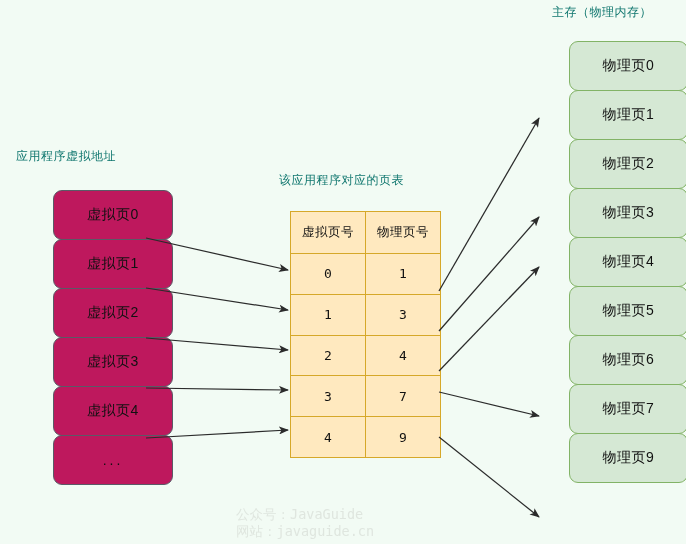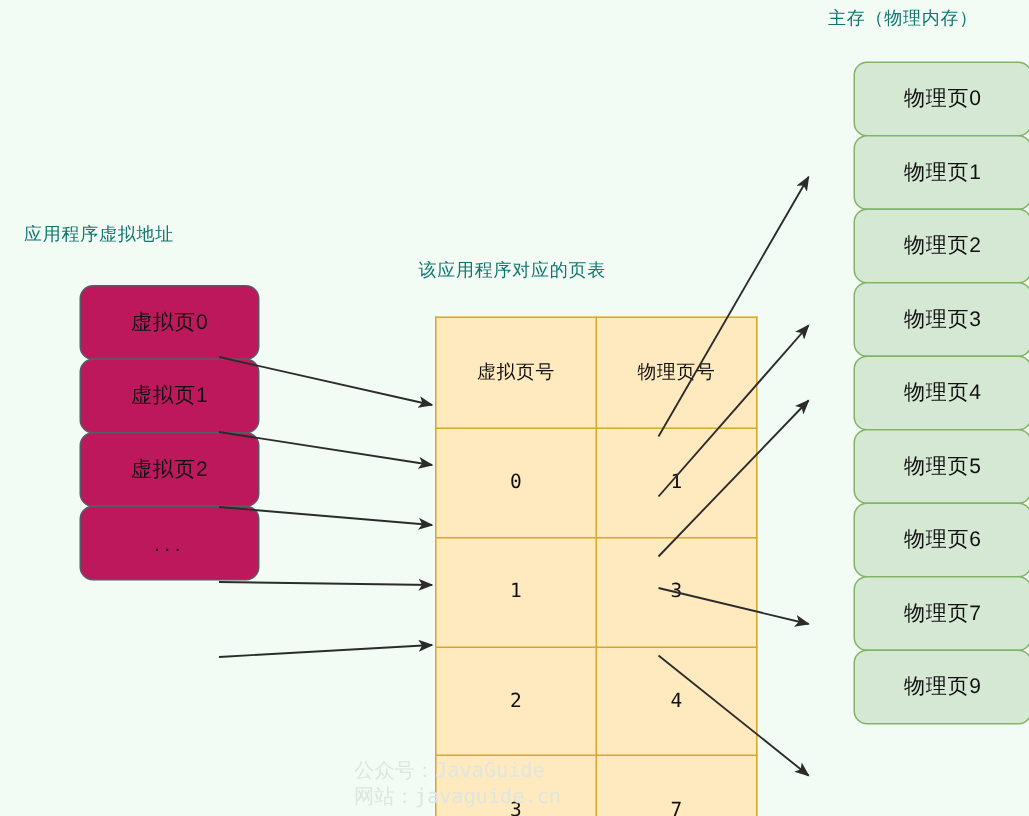--- a/index.html
+++ b/index.html
@@ -97,21 +97,21 @@
     background: #ffe6b3;
   }
   #page-table th, #page-table td {
     border: 1px solid #d6a829;
     width: 74px;
     height: 39.8px;
     text-align: center;
     vertical-align: middle;
     color: #111111;
     background: #ffe9bf;
-    padding: 16px;
+    padding: 0;
   }
   #page-table th {
     font-size: 12.5px;
     font-weight: normal;
     height: 41px;
     letter-spacing: 0.5px;
   }
   #page-table td {
     font-size: 13px;
     font-family: "DejaVu Sans Mono", "Liberation Mono", monospace;
@@ -136,20 +136,22 @@
   <div class="section-title" id="title-virtual">应用程序虚拟地址</div>
 
   <div class="section-title" id="title-pagetable">该应用程序对应的页表</div>
 
   <div class="section-title" id="title-mainmem">主存（物理内存）</div>
 
   <div class="stack" id="virtual-stack">
     <div class="vbox">虚拟页0</div>
     <div class="vbox">虚拟页1</div>
     <div class="vbox">虚拟页2</div>
+    <div class="vbox">虚拟页3</div>
+    <div class="vbox">虚拟页4</div>
     <div class="vbox ellipsis">...</div>
   </div>
 
   <table id="page-table">
     <thead>
       <tr>
         <th>虚拟页号</th>
         <th>物理页号</th>
       </tr>
     </thead>

